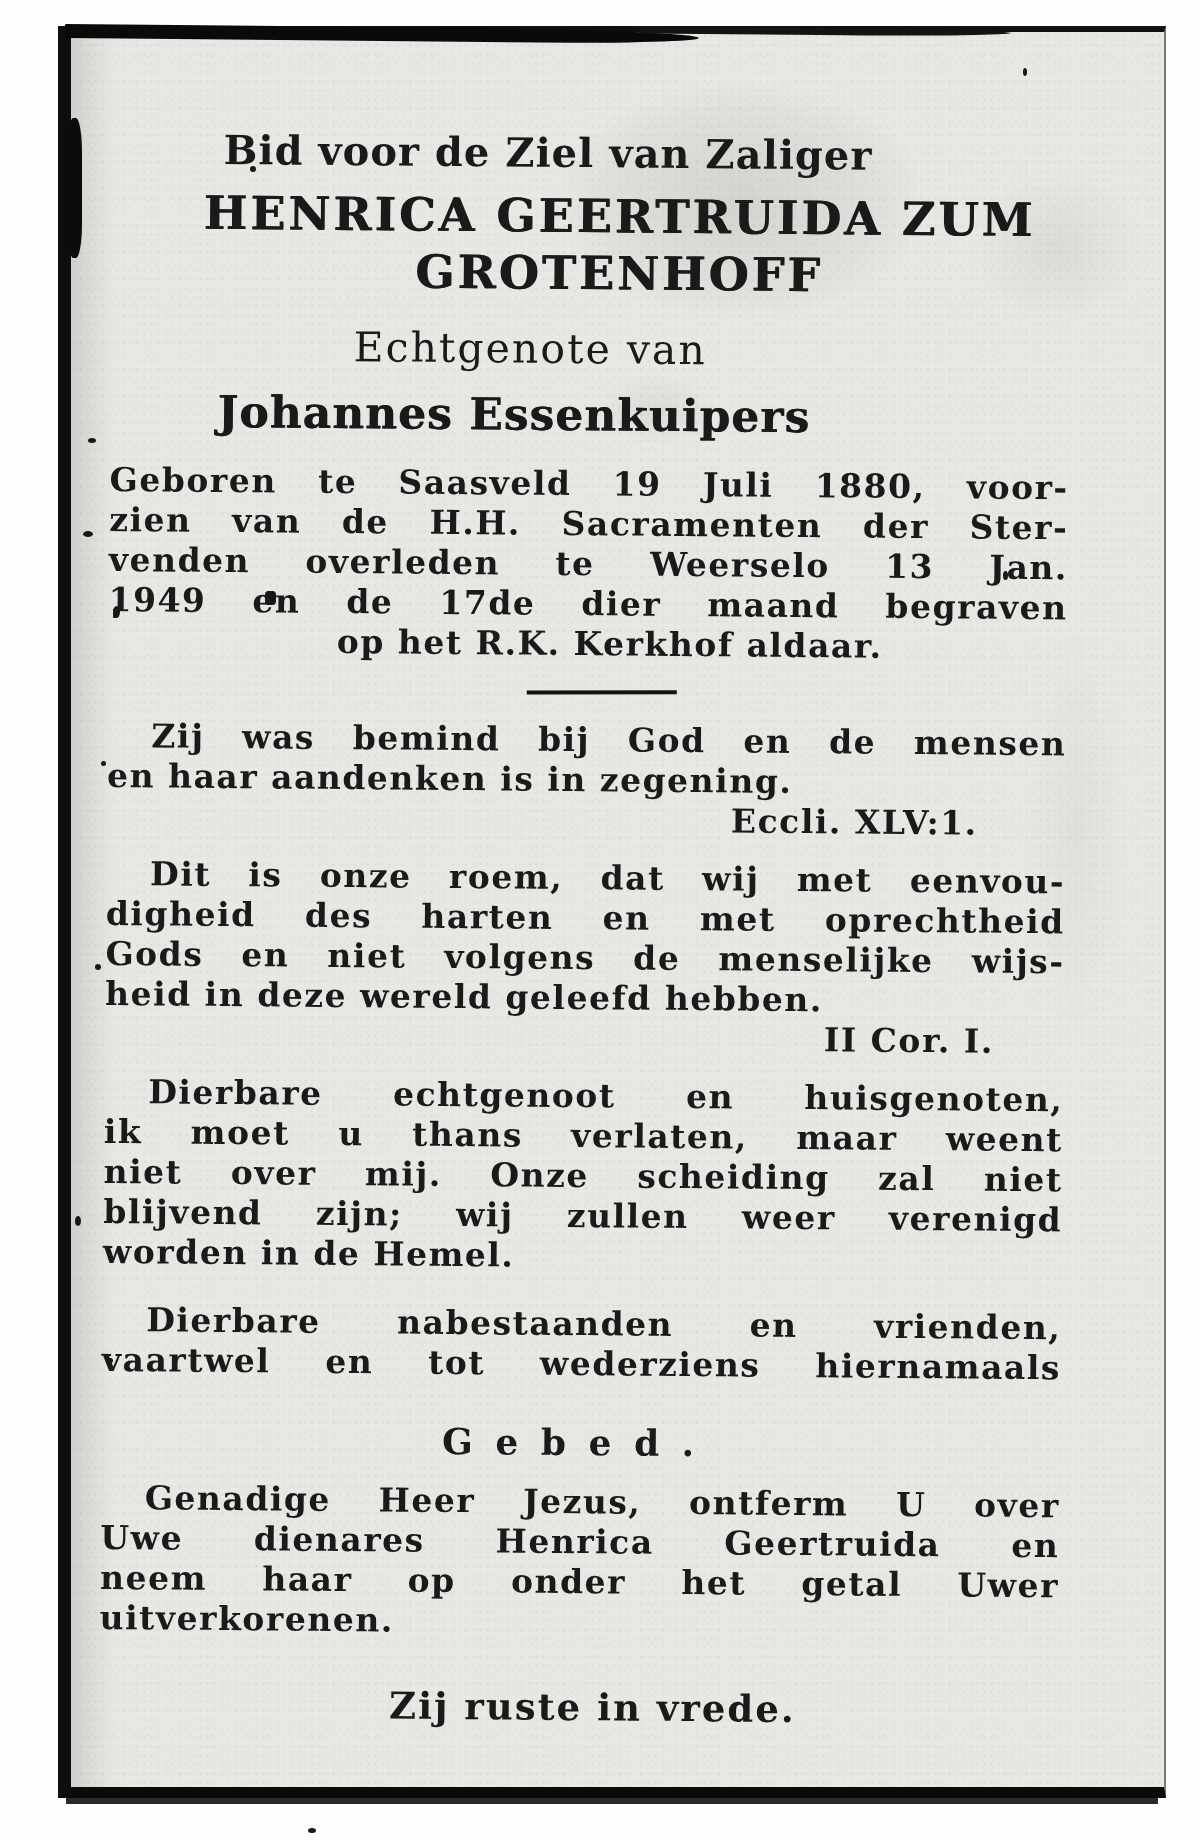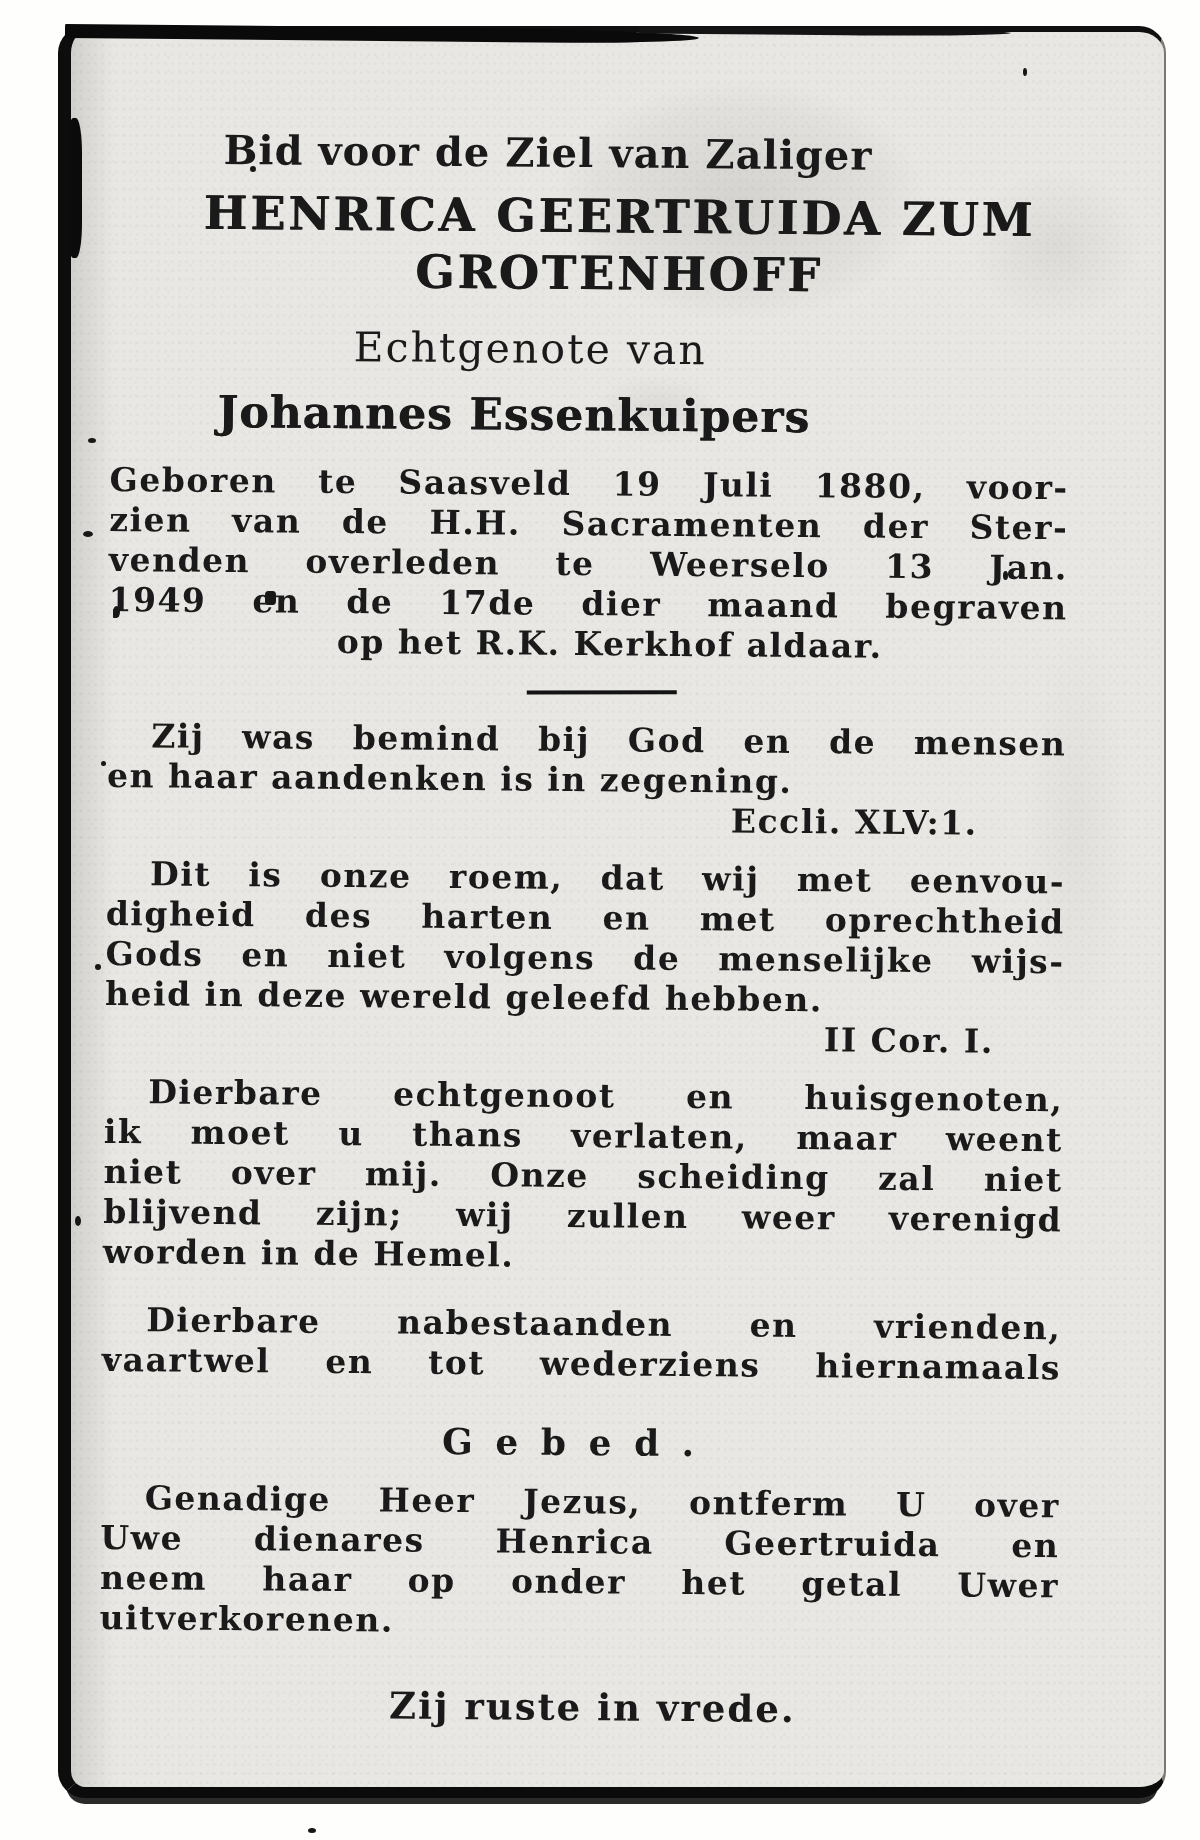--- a/index.html
+++ b/index.html
@@ -16,21 +16,20 @@
     background-image:
       radial-gradient(rgba(0,0,0,.030) 1px, transparent 1.4px),
       radial-gradient(rgba(0,0,0,.022) 1px, transparent 1.5px);
     background-size:7px 9px,11px 13px;
     background-position:0 0,4px 6px;
     border-left:13px solid #0d0d0d;
     border-top:6px solid #101010;
     border-bottom:11px solid #0b0b0b;
     border-right:2px solid #7b786f;
     box-shadow:0 14px 0 -8px #2a2a2a; 
-    border-radius:27px;
   }
   
   .top-smear{position:absolute;left:-6px;top:-8px;width:58%;height:14px;background:#0a0a0a;
     border-radius:2px 60% 40% 2px/2px 90% 70% 2px;transform:rotate(0.55deg);transform-origin:left center;}
   .top-smear2{position:absolute;left:52%;top:-4px;width:34%;height:7px;background:#141414;
     border-radius:0 80% 80% 0/0 90% 90% 0;transform:rotate(0.5deg);}
   .left-blob{position:absolute;left:-4px;top:86px;width:15px;height:140px;background:#0c0c0c;
     border-radius:40%/25%;}
   
   .smudge{position:absolute;pointer-events:none;}

